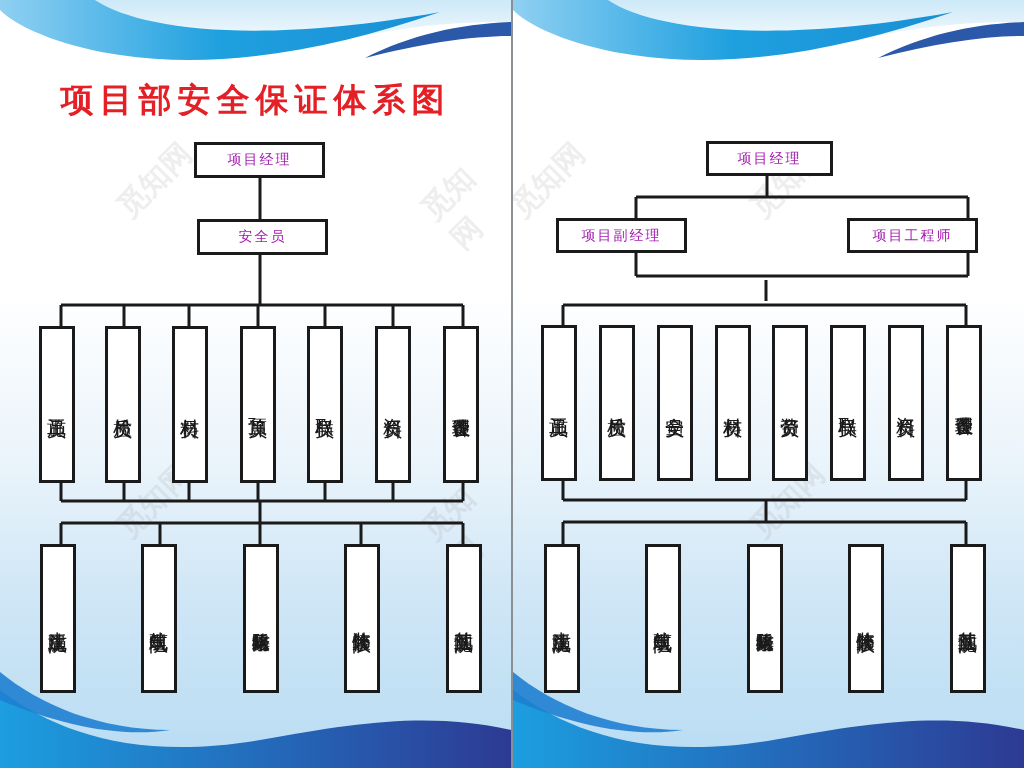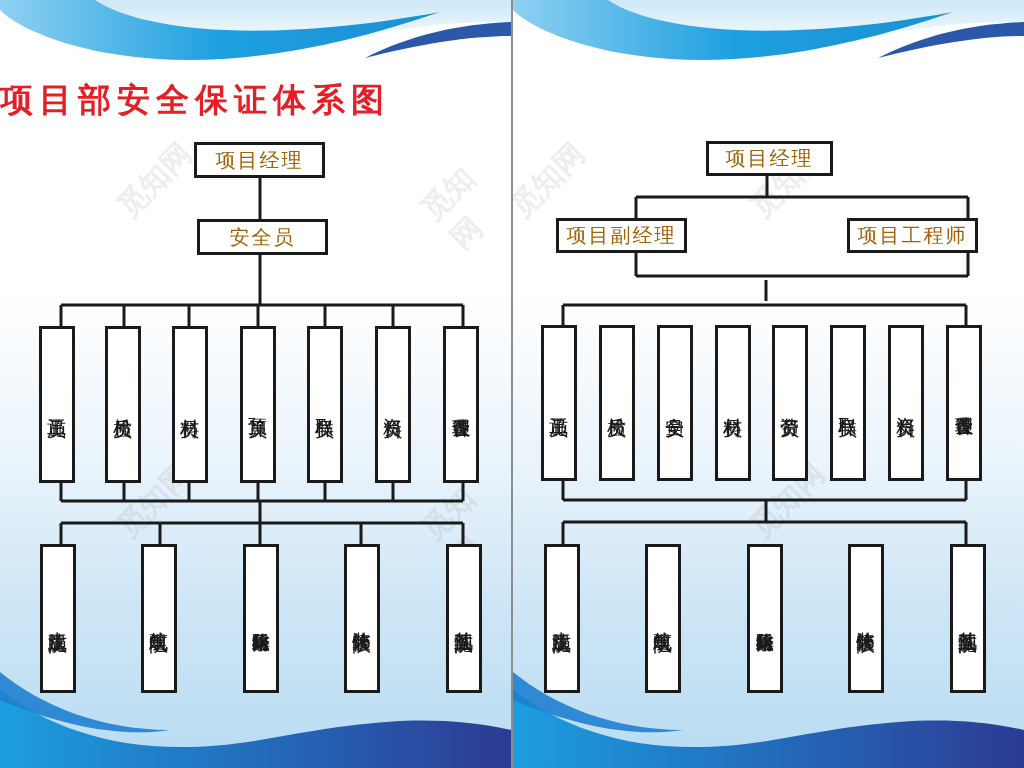--- a/index.html
+++ b/index.html
@@ -3,22 +3,22 @@
 <meta charset="utf-8">
 <style>
   html, body { margin:0; padding:0; }
   body { width:1024px; height:768px; position:relative; overflow:hidden; background:#7d7d7d; font-family:"DejaVu Sans","Liberation Sans",sans-serif; }
   .panel { position:absolute; top:0; width:511px; height:768px; overflow:hidden;
     background:linear-gradient(to bottom,#ffffff 0%,#ffffff 38%,#eaf4fb 60%,#cfe6f6 78%,#b8dcf3 100%); }
   .panel.left { left:0; }
   .panel.right { left:513px; }
   .divider { position:absolute; left:511px; top:0; width:2px; height:768px; background:#8a8f94; }
   svg.deco { position:absolute; left:0; top:0; width:511px; height:768px; }
-  .title { position:absolute; left:0; width:511px; top:78px; color:#e41f26; font-weight:bold; font-size:33px; letter-spacing:6px; }
-  .hbox { position:absolute; border:3px solid #1a1a1a; background:#fff; box-sizing:border-box; display:flex; align-items:center; justify-content:center; font-size:20px; color:#a16207; letter-spacing:2px; }
+  .title { position:absolute; left:0; width:511px; top:78px; text-align:center; color:#e41f26; font-weight:bold; font-size:33px; letter-spacing:6px; }
+  .hbox { position:absolute; border:3px solid #1a1a1a; background:#fff; box-sizing:border-box; display:flex; align-items:center; justify-content:center; font-size:14px; color:#a21caf; letter-spacing:2px; }
   .vbox { position:absolute; border:3px solid #1a1a1a; background:#fff; box-sizing:border-box; display:flex; align-items:center; justify-content:center; font-size:19px; color:#1a1a1a; }
   .vbox span { writing-mode:vertical-rl; text-orientation:upright; letter-spacing:1px; line-height:1; }
   .vbox.tight span { font-size:18px; letter-spacing:0px; }
   svg.lines { position:absolute; left:0; top:0; width:511px; height:768px; pointer-events:none; }
   .wm { position:absolute; color:rgba(150,150,150,0.16); font-size:30px; font-weight:bold; transform:rotate(-45deg); pointer-events:none; }
 </style>
 </head>
 <body>
 
 <div class="panel left">

